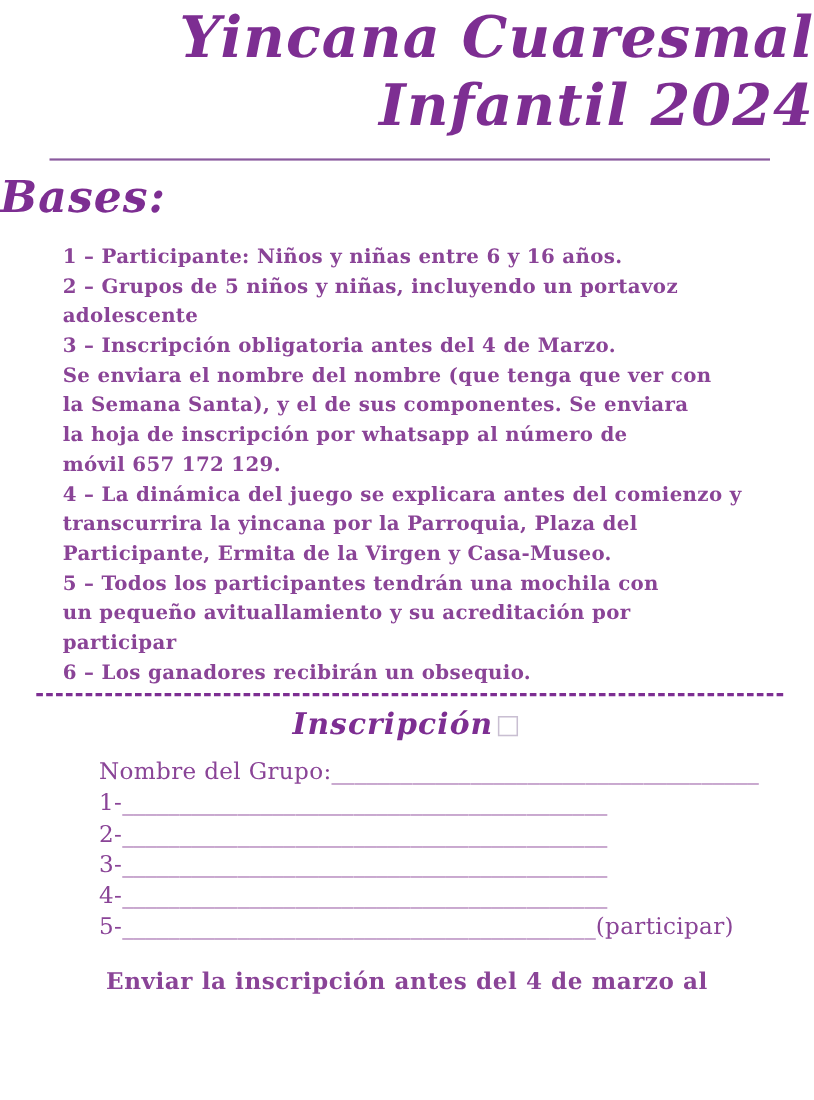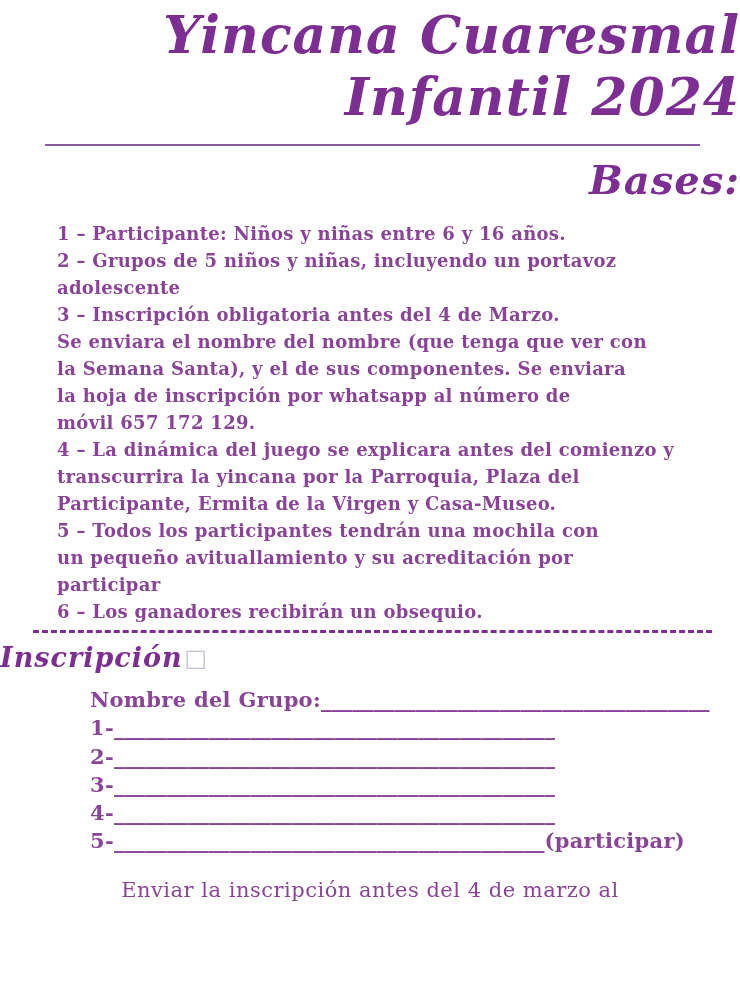--- a/index.html
+++ b/index.html
@@ -28,21 +28,21 @@
     letter-spacing: 1px;
     color: var(--heading-purple);
   }
   .top-rule {
     margin: 16px 40px 0 45px;
     border-top: 2px solid var(--rule-purple);
     height: 0;
   }
   .bases-heading {
     margin-top: 8px;
-    text-align: right;
+    text-align: left;
     font-size: 40px;
     line-height: 52px;
     font-weight: bold;
     font-style: italic;
     letter-spacing: 1px;
     color: var(--heading-purple);
   }
   .rules {
     margin: 14px 30px 0 57px;
     font-size: 18px;
@@ -52,21 +52,21 @@
     color: var(--body-purple);
     white-space: nowrap;
   }
   .separator {
     margin: 5px 28px 0 33px;
     border-top: 3px dashed var(--heading-purple);
     height: 0;
   }
   .ins-heading {
     margin-top: 9px;
-    text-align: left;
+    text-align: center;
     font-size: 27px;
     line-height: 32px;
     font-weight: bold;
     font-style: italic;
     letter-spacing: 1px;
     color: var(--heading-purple);
   }
   .tofu {
     display: inline-block;
     font-family: "DejaVu Sans", sans-serif;
@@ -74,32 +74,32 @@
     font-weight: normal;
     font-size: 24px;
     color: var(--tofu-gray);
     vertical-align: 1px;
     margin-left: 2px;
   }
   .form {
     margin: 12px 0 0 90px;
     font-size: 21px;
     line-height: 28.3px;
-    font-weight: bold;
+    font-weight: normal;
     letter-spacing: 0.3px;
     color: var(--body-purple);
     white-space: nowrap;
   }
   .blank { letter-spacing: 0; }
   .footer {
     margin-top: 17px;
     text-align: center;
     font-size: 21px;
     line-height: 35px;
-    font-weight: normal;
+    font-weight: bold;
     letter-spacing: 0.5px;
     color: var(--body-purple);
   }
 </style>
 </head>
 <body>
 
 <div class="page">
 
   <header>

